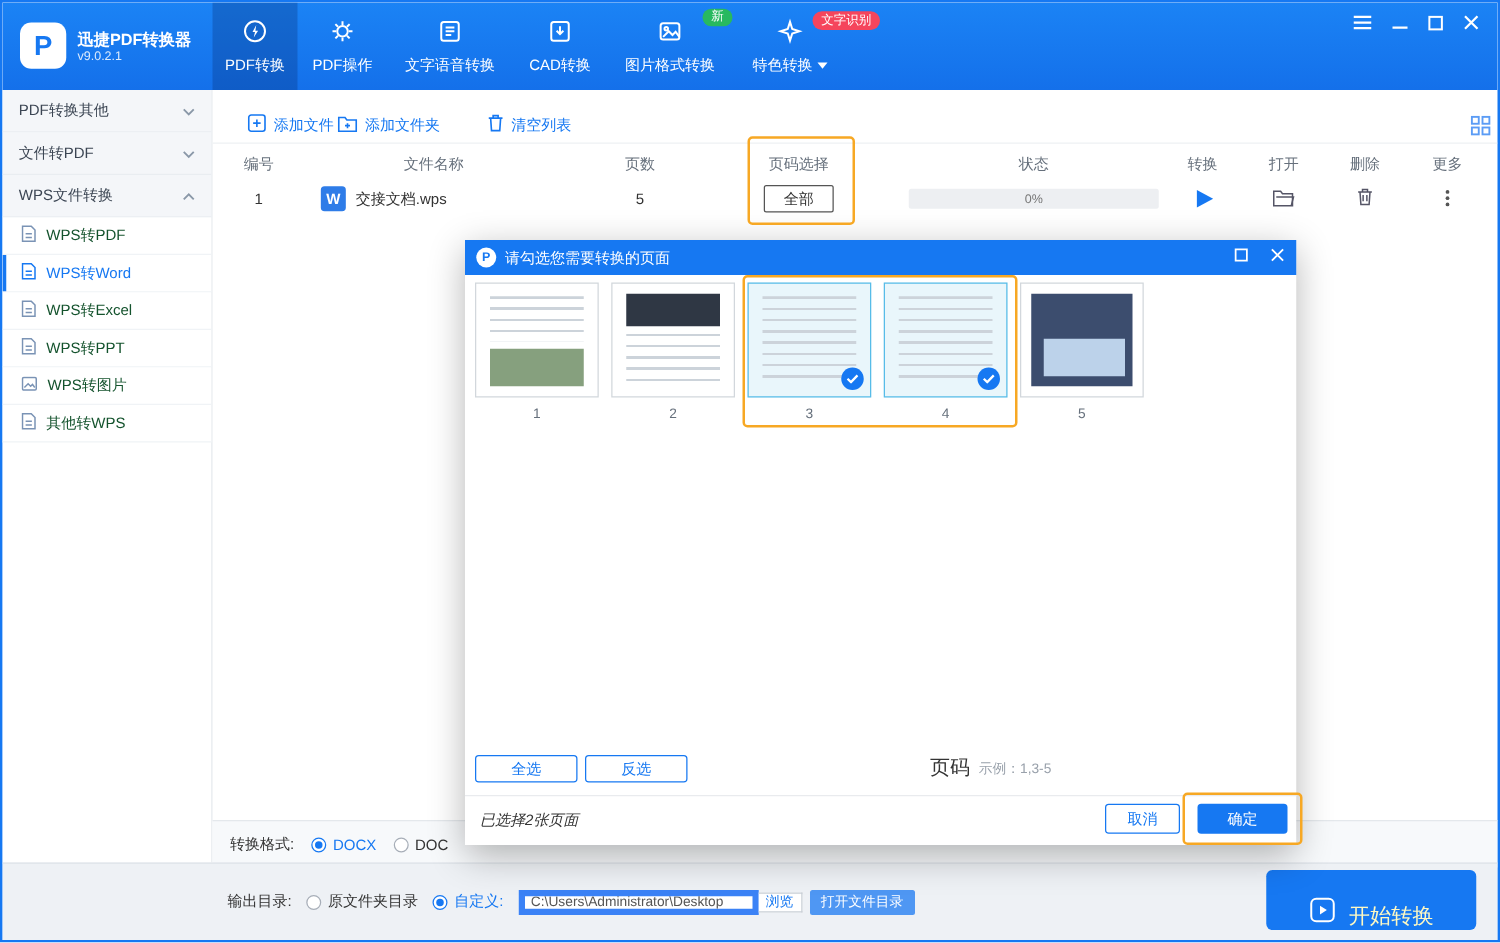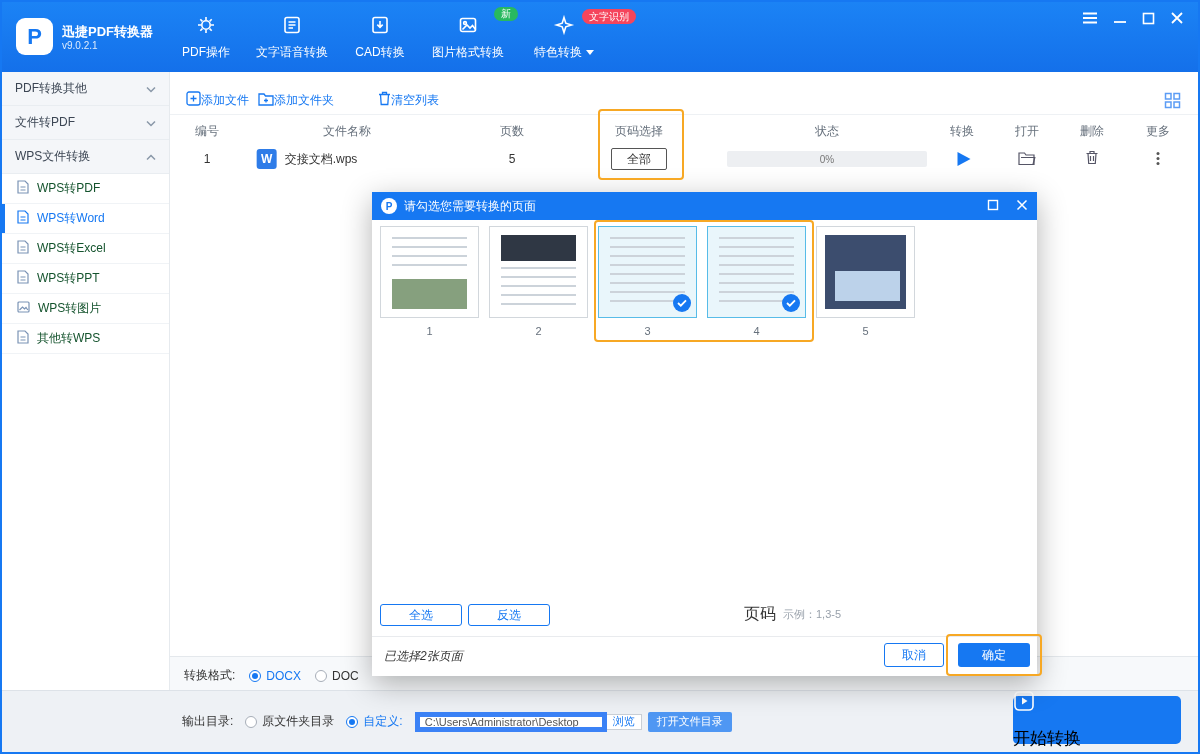--- a/index.html
+++ b/index.html
@@ -32,22 +32,22 @@
   .sidebar { position: absolute; left: 0; top: 70px; width: 168px; bottom: 62px; background: #fff;
     border-right: 1px solid #e6eaee; }
   .side-group { height: 34px; display: flex; align-items: center; justify-content: space-between;
     padding: 0 13px; background: #f4f6f9; border-bottom: 1px solid #e9edf1; font-size: 12px; color: #3c4654; }
   .side-item { height: 30px; display: flex; align-items: center; gap: 8px; padding-left: 15px;
     border-bottom: 1px solid #f0f3f6; font-size: 12px; color: #14532d; position: relative; background: #fff; }
   .side-item.active { color: #1678f2; }
   .side-item.active::before { content: ""; position: absolute; left: 0; top: 0; bottom: 0; width: 3px; background: #1678f2; }
 
   
-  .tool-btn { position: absolute; top: 88px; height: 20px; display: flex; align-items: center; 
-    color: #1678f2; font-size: 12px; }
+  .tool-btn { position: absolute; top: 88px; height: 20px; display: flex; align-items: center; gap: 6px;
+    color: #1678f2; font-size: 12px; margin-left: 12px; }
   .toolbar-line { position: absolute; left: 168px; right: 0; top: 112px; height: 1px; background: #eef1f4; }
 
   
   .th { position: absolute; top: 121px; transform: translateX(-50%); font-size: 12px; color: #66707c; white-space: nowrap; }
   .cell { position: absolute; transform: translateX(-50%); font-size: 12px; color: #333; white-space: nowrap; }
   .file-icon { width: 20px; height: 20px; border-radius: 3px; background: #2e7ce8; color: #fff;
     font-size: 12px; font-weight: bold; display: flex; align-items: center; justify-content: center; }
   .allpages-btn { width: 56px; height: 22px; border: 1px solid #555; border-radius: 2px; background: #fff;
     font-size: 12px; color: #333; display: flex; align-items: center; justify-content: center; text-align: right; }
   .progress { width: 200px; height: 16px; background: #edeff2; border-radius: 2px; display: flex;
@@ -106,38 +106,48 @@
   .radio.on { border-color: #1678f2; }
   .radio.on::after { content: ""; position: absolute; inset: 2px; border-radius: 50%; background: #1678f2; }
   .opt { display: flex; align-items: center; gap: 5px; }
   .opt.sel-blue span.optlbl { color: #1678f2; }
   .path-input { width: 192px; height: 20px; border: 5px solid #3b82f6; font-size: 11px; padding: 0 5px; color: #555; background: #fff; }
   .browse-btn { height: 16px; border: 1px solid #c9cfd6; border-left: none; color: #1678f2; font-size: 11px;
     background: #fff; display: flex; align-items: center; padding: 4px 6px; }
   .opendir-btn { height: 20px; background: #4f97f3; color: #fff; font-size: 11px; border-radius: 2px;
     display: flex; align-items: center; padding: 0 9px; margin-left: 6px; }
   .start-btn { position: absolute; right: 17px; bottom: 8px; width: 168px; height: 48px; background: #1678f2;
-    border-radius: 5px; color: #000000; font-size: 17px; display: flex; align-items: flex-start;
-    justify-content: center; gap: 10px; z-index: 5; flex-direction: column; }
+    border-radius: 5px; color: #fef9c3; font-size: 17px; display: flex; align-items: flex-end;
+    justify-content: center; gap: 10px; z-index: 5; }
 </style>
 </head>
 <body>
 
 <div class="window">
 
   <div class="topbar">
     <div class="logo-box">
       <div class="logo">P</div>
       <div>
         <div class="app-title">迅捷PDF转换器</div>
         <div class="app-ver">v9.0.2.1</div>
       </div>
     </div>
 
     <div class="tabs">
+      <div class="tab active" style="width:68px">
+        <span>
+          <svg width="22" height="22" viewBox="0 0 22 22" fill="none" stroke="#fff" stroke-width="1.6">
+            <circle cx="11" cy="11" r="8"></circle>
+              <path d="M12 6 L9 11.5 L11 11.5 L10 16 L13.5 10.5 L11.3 10.5 Z" fill="#fff" stroke="none"></path>
+          </svg></span>
+        <span class="lbl">
+            <span>PDF转换</span>
+          </span>
+      </div>
       <div class="tab" style="width:72px">
         <span>
           <svg width="22" height="22" viewBox="0 0 22 22" fill="none" stroke="#fff" stroke-width="1.6">
             <circle cx="11" cy="11" r="4.2"></circle>
             <path d="M11 3v3M11 16v3M3 11h3M16 11h3M5.3 5.3l2.1 2.1M14.6 14.6l2.1 2.1M16.7 5.3l-2.1 2.1M7.4 14.6l-2.1 2.1"></path>
           </svg></span>
         <span class="lbl">
             <span>PDF操作</span>
           </span>
       </div>

